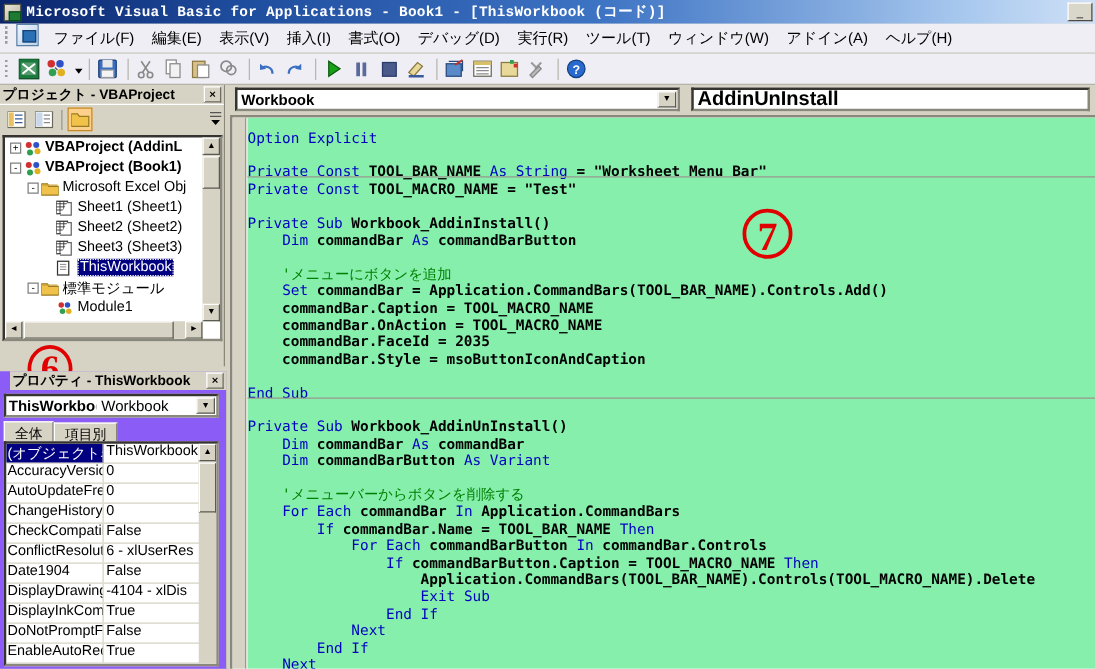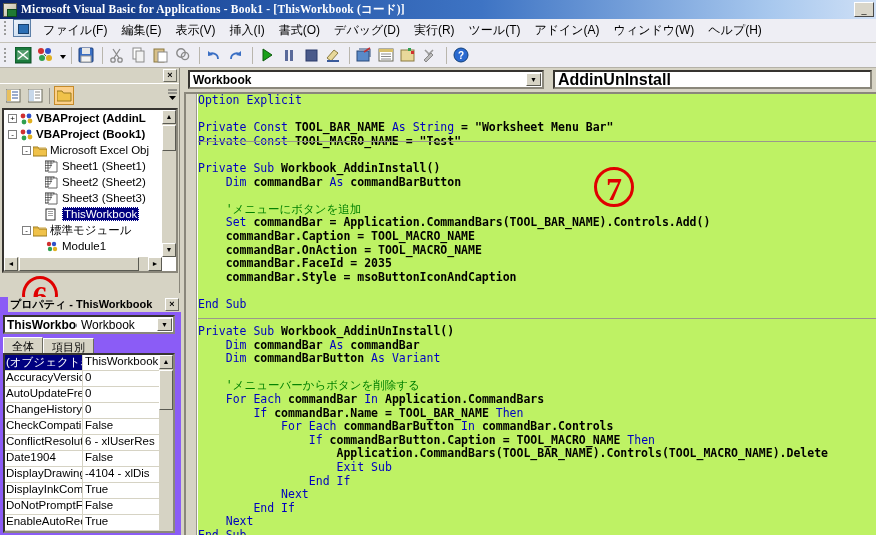--- a/index.html
+++ b/index.html
@@ -22,21 +22,21 @@
     width:14px; height:14px; margin-right:4px; position:relative; flex:0 0 auto;
     background:linear-gradient(135deg,#e8e4d8 0%,#b9b49f 100%);
     border:1px solid #5a5a4a;
   }
   .titlebar .ticon:after{
     content:""; position:absolute; left:3px; top:5px; width:8px; height:6px;
     background:#1f7a33; border:1px solid #0c4a1c;
   }
   .titlebar .ttext {
     color:#fff; font-weight:bold; font-size:11.5px; letter-spacing:.2px;
-    white-space:nowrap; overflow:hidden; font-family:Liberation Serif, serif;
+    white-space:nowrap; overflow:hidden; font-family:Liberation Mono, monospace;
   }
   .titlebar .tbtns { position:absolute; right:2px; top:2px; display:flex; gap:2px; }
   .tbtn {
     width:20px; height:15px; background:#d9d6ca; border:1px solid #fff;
     border-right-color:#4a4a4a; border-bottom-color:#4a4a4a;
     position:relative;
   }
   .tbtn .gl{ position:absolute; left:50%; top:50%; transform:translate(-50%,-50%);
     font-size:9px; color:#000; line-height:1; font-family:"Liberation Sans",sans-serif;}
 
@@ -168,24 +168,24 @@
   .cmb2 .v{ font-weight:bold; font-size:16px; padding-left:3px; font-family:"Liberation Sans",sans-serif;}
 
   .cw-body{
     position:absolute; left:3px; top:24px; right:0; bottom:0;
     background:#fff; border-top:2px solid #8a877b; border-left:2px solid #8a877b;
     overflow:hidden;
   }
   .margin{ position:absolute; left:0; top:0; width:11px; bottom:0; background:#d6d3c4;
            border-right:1px solid #9a978d;}
   .codearea{
-    position:absolute; left:12px; top:0; right:0; bottom:0; background:#bef264;
+    position:absolute; left:12px; top:0; right:0; bottom:0; background:#86efac;
     font-family:"DejaVu Sans Mono","Liberation Mono",monospace;
     font-size:11.5px; line-height:13.6px; overflow:hidden; white-space:pre;
-    padding-top:0;
+    padding-top:10px;
   }
   .codeline{ height:13.6px; white-space:pre; }
   .kw{ color:#0000c0; }
   .cm{ color:#008000; }
   .tx{ color:#000000;font-weight:bold; }
   .hr{ position:absolute; left:12px; right:0; height:1px; background:#9a978d;}
 
   
   .anno{
     position:absolute; border:3px solid #e00000; border-radius:50%;
@@ -214,22 +214,22 @@
     <div class="mgrip"></div>
     <div class="mapp"></div>
     <div class="mitem">ファイル(F)</div>
     <div class="mitem">編集(E)</div>
     <div class="mitem">表示(V)</div>
     <div class="mitem">挿入(I)</div>
     <div class="mitem">書式(O)</div>
     <div class="mitem">デバッグ(D)</div>
     <div class="mitem">実行(R)</div>
     <div class="mitem">ツール(T)</div>
+    <div class="mitem">ウィンドウ(W)</div>
     <div class="mitem">アドイン(A)</div>
-    <div class="mitem">ウィンドウ(W)</div>
     <div class="mitem">ヘルプ(H)</div>
   </div>
 
   <div class="toolbar">
     <div class="mgrip"></div>
 
     <div class="tbi">
       <svg width="17" height="17">
           <rect x="0" y="0" width="16" height="16" fill="#1b7a3d" stroke="#0a4a22"></rect>
           <rect x="2" y="3" width="12" height="10" fill="#fff" opacity=".25"></rect>
@@ -352,20 +352,21 @@
     <div class="tbi">
       <svg width="17" height="17">
           <circle cx="8" cy="8" r="7" fill="#2a6ad0" stroke="#12407a"></circle>
           <text x="8" y="12" font-size="10" font-family="Liberation Sans" fill="#fff" text-anchor="middle" font-weight="bold">?</text>
         </svg>
     </div>
   </div>
 
   <div class="projpanel">
     <div class="panel-cap">
+      <span>プロジェクト - VBAProject</span>
       <div class="x">×</div>
     </div>
     <div class="ptoolrow">
       <div class="ptb">
         <svg width="15" height="14">
             <rect x="0" y="0" width="14" height="13" fill="#fff" stroke="#6a6a5a"></rect>
             <rect x="1" y="1" width="4" height="11" fill="#e8c060"></rect>
             <path d="M6 3 L12 3 M6 6 L12 6 M6 9 L12 9" stroke="#3a5a9a"></path>
           </svg>
       </div>

